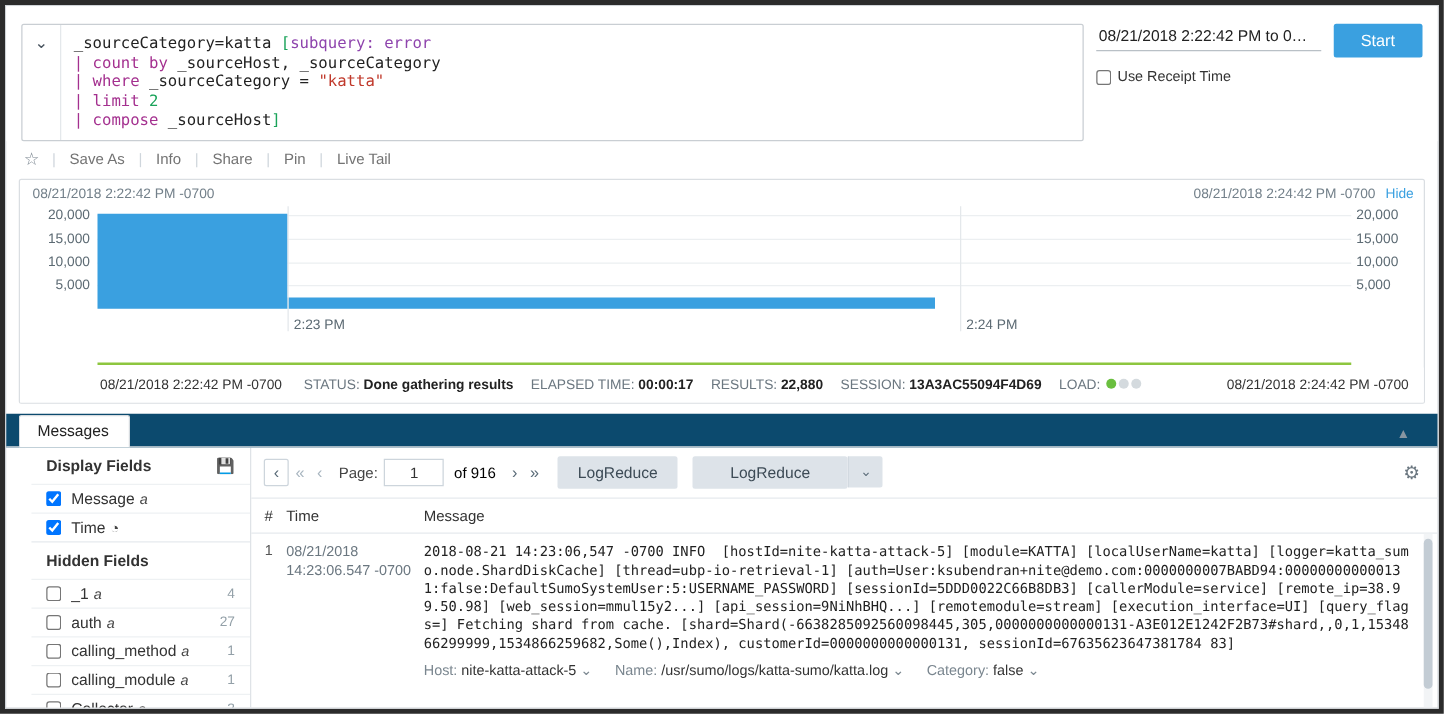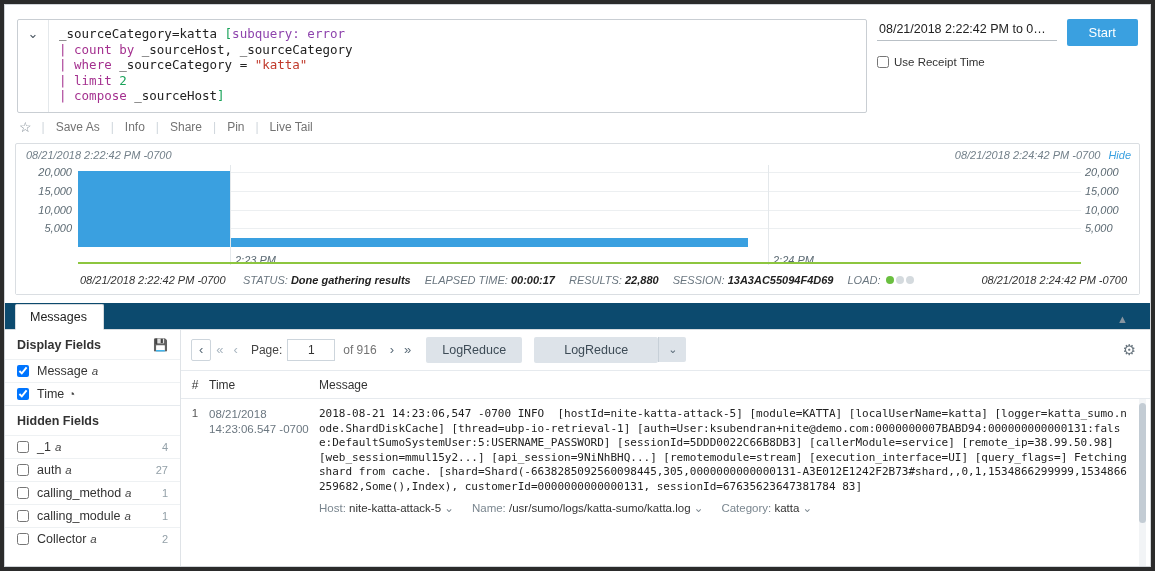--- a/index.html
+++ b/index.html
@@ -59,21 +59,21 @@
   .actions{
     display:flex;align-items:center;gap:0;
     padding:6px 12px 8px 14px;font-size:12px;
   }
   .star{color:#7d8892;font-size:14px;margin-right:10px;cursor:pointer;}
   .actions a{color:#737373;text-decoration:none;padding:0 11px;cursor:pointer;}
   .actions .sep{color:#cfd6dc;}
   
   .chartpanel{
     margin:0 10px;border:1px solid #dadee2;border-radius:2px;
-    background:#fff;position:relative;height:152px;box-sizing:border-box;font-style:italic;
+    background:#fff;position:relative;height:180px;box-sizing:border-box;
   }
   .chart-times{
     display:flex;justify-content:space-between;align-items:center;
     padding:5px 8px 0 10px;font-size:11px;color:#73808a;
   }
   .hide-link{color:#3aa0e0;cursor:pointer;margin-left:8px;}
   .plot{position:relative;height:82px;margin:4px 58px 0 62px;}
   .gridline{position:absolute;left:0;right:0;height:1px;background:#eceff1;}
   .ylab{position:absolute;font-size:11px;color:#5c6a73;text-align:right;width:52px;}
   .ylab.left{left:-58px;}
@@ -103,21 +103,21 @@
     padding:5px 16px 5px 14px;font-size:12.5px;color:#222;
     border-radius:2px 2px 0 0;margin-bottom:-1px;cursor:pointer;
   }
   .collapse-arrow{
     position:absolute;right:22px;bottom:4px;color:#8795a1;font-size:11px;cursor:pointer;
   }
   .resbody{flex:1;display:flex;min-height:0;}
   
   .sidebar{
     width:176px;border-right:1px solid #dfe3e7;box-sizing:border-box;
-    display:flex;flex-direction:column;overflow:hidden;
+    display:flex;flex-direction:column;overflow:hidden;margin-left:20px;
   }
   .sb-head{
     display:flex;align-items:center;justify-content:space-between;
     padding:8px 12px 7px 12px;font-size:12.5px;font-weight:bold;color:#333;
   }
   .sb-head.sub2{border-top:1px solid #e6eaee;}
   .save-icon{color:#7d8892;font-size:12px;cursor:pointer;}
   .fieldrow{
     display:flex;align-items:center;padding:4px 12px;font-size:12.5px;color:#333;
     border-top:1px solid #eef1f3;cursor:pointer;
@@ -136,21 +136,21 @@
     border:1px solid #cdd5dc;background:#fff;color:#5a6b78;
     padding:3px 7px;font-size:13px;cursor:pointer;border-radius:2px;line-height:14px;
   }
   .nav-ico{color:#a9b6c0;font-size:13px;padding:0 5px;cursor:pointer;}
   .nav-ico.on{color:#5a6b78;}
   .pg-label{font-size:12px;color:#444;margin:0 5px 0 8px;}
   .pg-input{
     width:42px;border:1px solid #cdd5dc;text-align:center;font-size:12px;
     padding:3px 2px;font-family:"Liberation Sans",sans-serif;color:#333;outline:none;
   }
-  .pg-of{font-size:12px;color:#737373;margin:0 8px;}
+  .pg-of{font-size:12px;color:#000000;margin:0 8px;}
   .gray-btn{
     background:#dde3e9;border:none;color:#3d4b56;font-size:12.5px;
     padding:6px 16px;margin-left:10px;cursor:pointer;border-radius:2px;
   }
   .gray-btn.lc{margin-left:12px;padding:6px 30px;}
   .caret-btn{
     background:#dde3e9;border:none;border-left:1px solid #c7d0d8;color:#5a6b78;
     font-size:11px;padding:6px 9px;cursor:pointer;border-radius:0 2px 2px 0;
   }
   .gear{position:absolute;right:14px;color:#6b7780;font-size:15px;cursor:pointer;}
@@ -350,21 +350,21 @@
             <div class="c-msg">
               <div class="r-msg">2018-08-21 14:23:06,547 -0700 INFO  [hostId=nite-katta-attack-5] [module=KATTA] [localUserName=katta] [logger=katta_sumo.node.ShardDiskCache] [thread=ubp-io-retrieval-1] [auth=User:ksubendran+nite@demo.com:0000000007BABD94:000000000000131:false:DefaultSumoSystemUser:5:USERNAME_PASSWORD] [sessionId=5DDD0022C66B8DB3] [callerModule=service] [remote_ip=38.99.50.98] [web_session=mmul15y2...] [api_session=9NiNhBHQ...] [remotemodule=stream] [execution_interface=UI] [query_flags=] Fetching shard from cache. [shard=Shard(-6638285092560098445,305,0000000000000131-A3E012E1242F2B73#shard,,0,1,1534866299999,1534866259682,Some(),Index), customerId=0000000000000131, sessionId=67635623647381784 83]</div>
               <div class="meta">
                 <span><span>Host:</span>
                   <b>nite-katta-attack-5</b>
                   <span class="cv">⌄</span></span>
                 <span><span>Name:</span>
                   <b>/usr/sumo/logs/katta-sumo/katta.log</b>
                   <span class="cv">⌄</span></span>
                 <span><span>Category:</span>
-                  <b>katta</b>
+                  <b>false</b>
                   <span class="cv">⌄</span></span>
               </div>
             </div>
           </div>
         </div>
       </div>
     </div>
   </div>
 </div>
 

